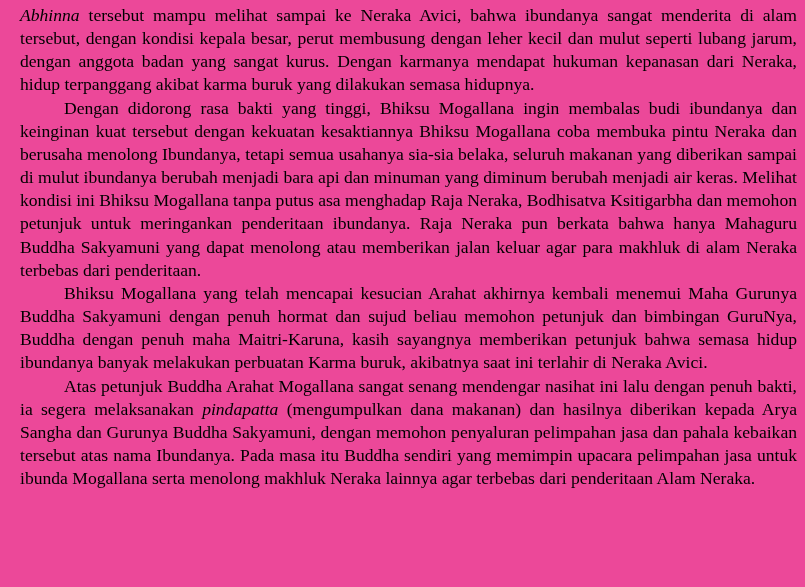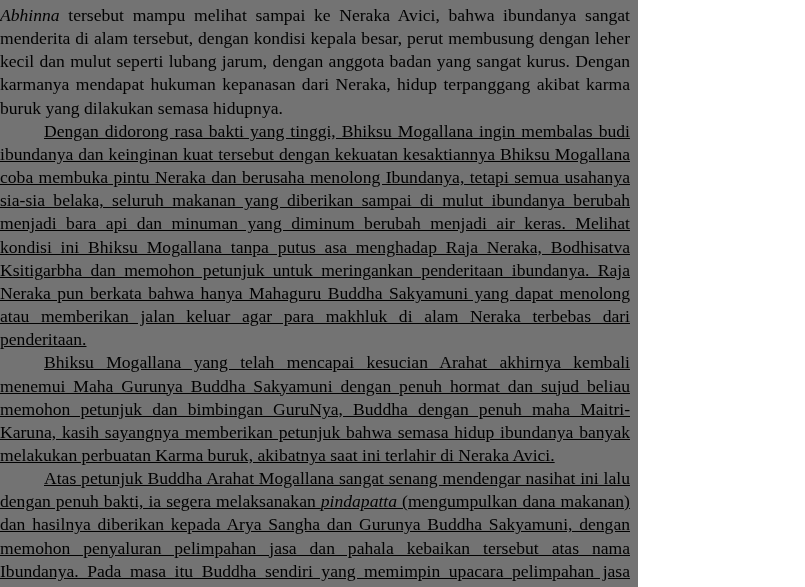--- a/index.html
+++ b/index.html
@@ -2,41 +2,40 @@
 <html><head>
 <meta charset="utf-8">
 <style>
   html, body {
     margin: 0;
     padding: 0;
     background: #ffffff;
   }
   .page {
     box-sizing: border-box;
-    width: 638px;
+    width: 805px;
     height: 587px;
-    background: #737373;
+    background: #ec4899;
     color: #000000;
-    padding: 4px 8px 0 0;
+    padding: 4px 8px 0 20px;
     overflow: hidden;
   }
   .doc-text {
     font-family: "Liberation Serif", "DejaVu Serif", serif;
     font-size: 17.6px;
     line-height: 23.15px;
     text-align: justify;
     color: #000000;
   }
   .doc-text p {
     margin: 0;
     padding: 0;
   }
   .doc-text p.indented {
     text-indent: 44px;
-    text-decoration: underline;
   }
   .italic {
     font-style: italic;
   }
 </style>
 </head>
 <body>
 
 <div class="page">
   <div class="doc-text">

